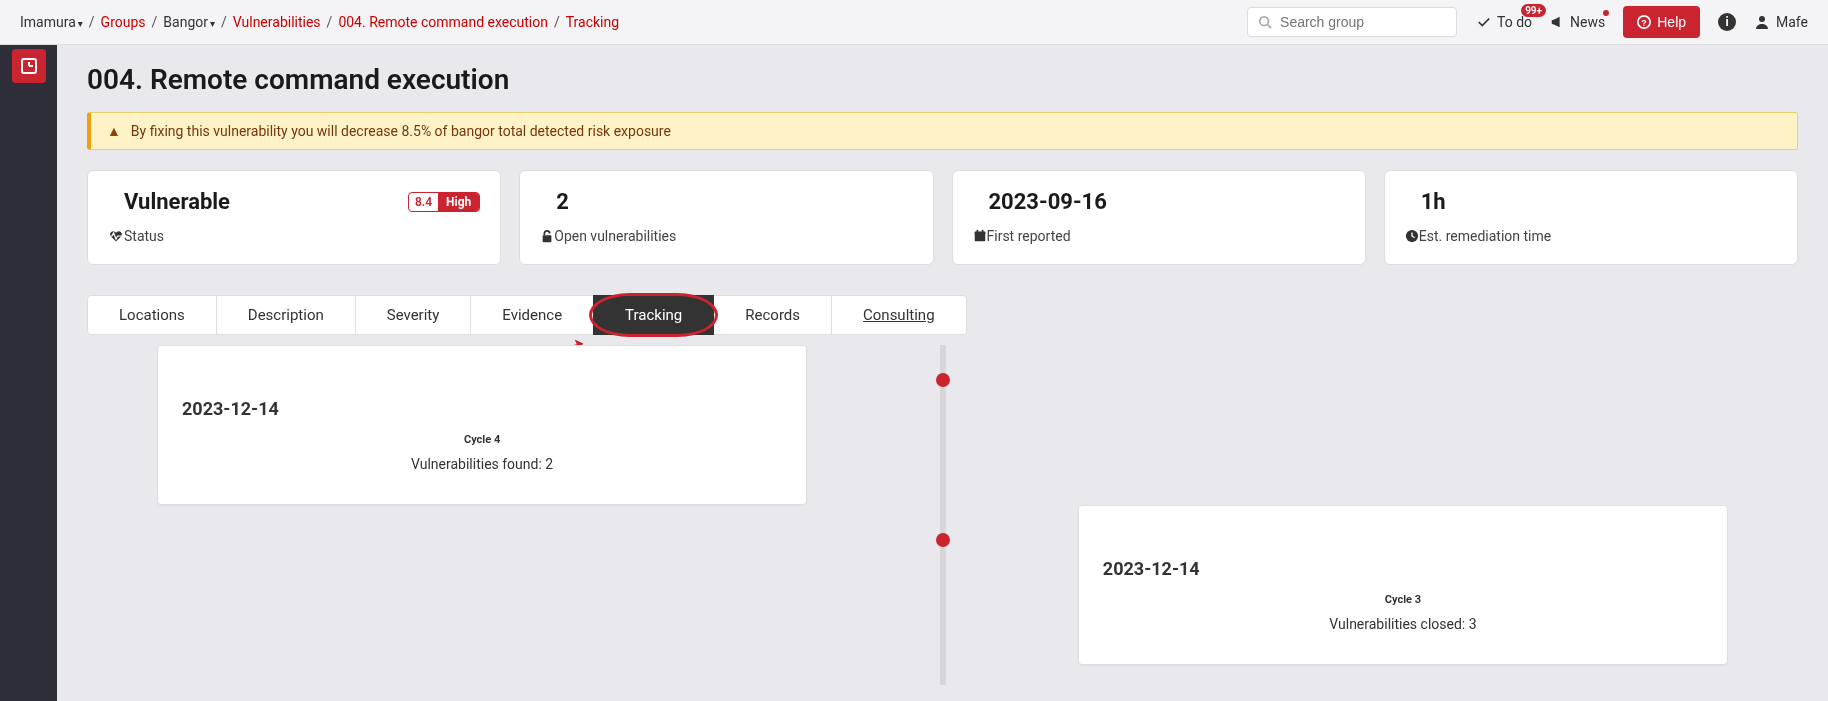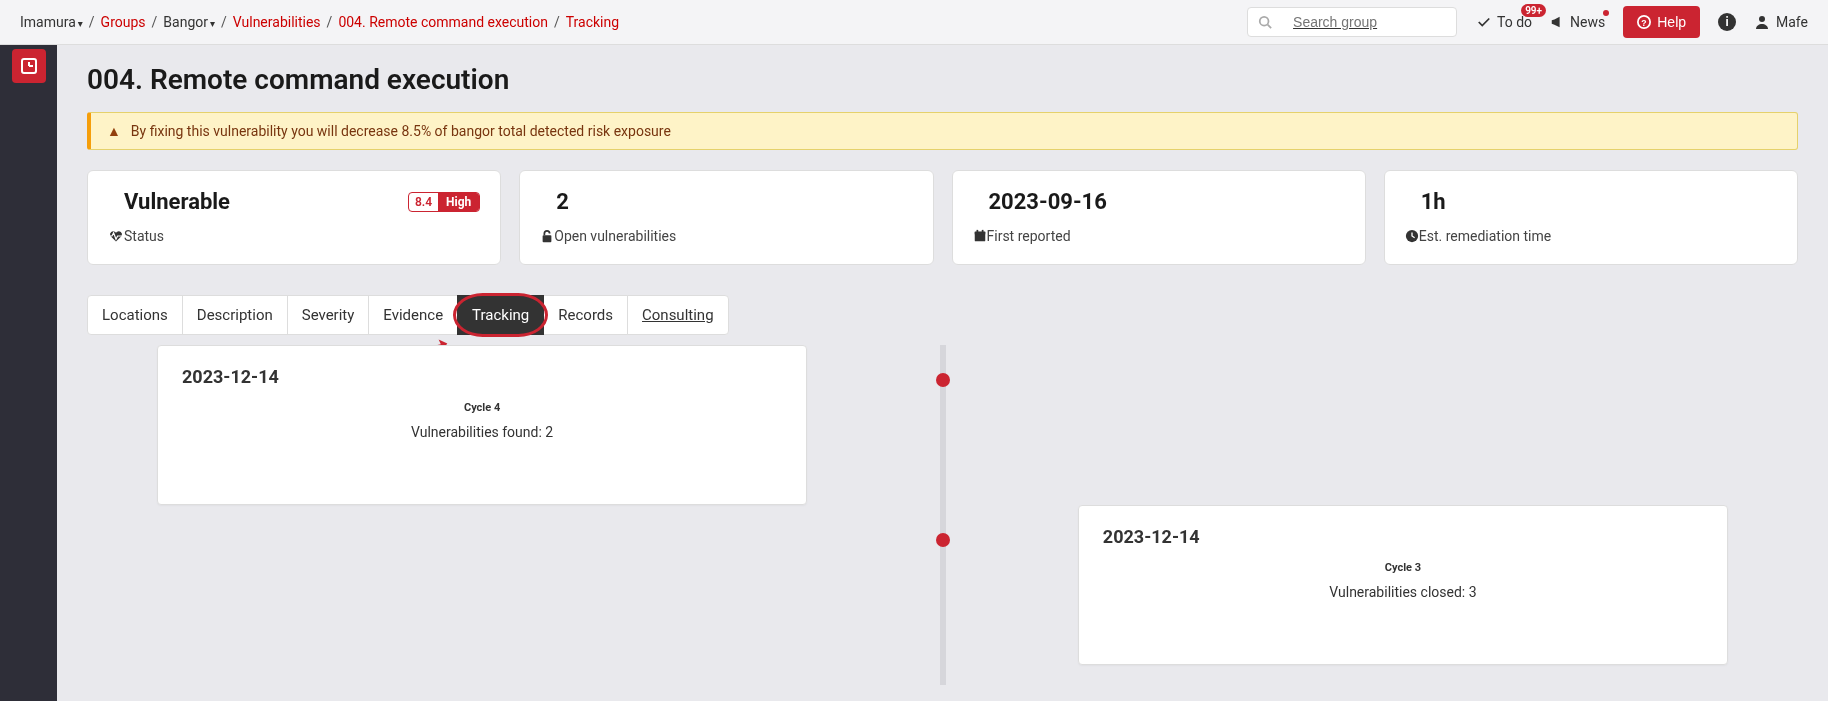--- a/index.html
+++ b/index.html
@@ -3,21 +3,21 @@
 <meta charset="utf-8">
 <style>
   * { box-sizing: border-box; margin: 0; padding: 0; }
   body { font-family: -apple-system, BlinkMacSystemFont, "Segoe UI", Roboto, sans-serif; background: #e9e9ed; color: #333; }
   .topbar { background: #f4f4f6; height: 45px; display: flex; align-items: center; padding-left: 20px; border-bottom: 1px solid #ddd; }
   .breadcrumb { display: flex; align-items: center; gap: 6px; font-size: 14px; flex: 1; }
   .breadcrumb .link { color: #cc0000; text-decoration: none; cursor: pointer; }
   .breadcrumb .sep { color: #555; }
   .breadcrumb .plain { color: #333; }
   .chev { font-size: 10px; color: #333; margin-left: 2px; }
-  .search-box { background: #fff; border: 1px solid #ddd; border-radius: 4px; height: 30px; width: 210px; display: flex; align-items: center; padding: 0 10px; gap: 21px; margin-right: 20px; text-decoration: underline; }
+  .search-box { background: #fff; border: 1px solid #ddd; border-radius: 4px; height: 30px; width: 210px; display: flex; align-items: center; padding: 0 10px; gap: 8px; margin-right: 20px; }
   .search-box input { border: none; outline: none; font-size: 14px; flex: 1; background: transparent; color: #333; }
   .search-box .icon { color: #aaa; }
   .top-actions { display: flex; align-items: center; gap: 18px; padding-right: 20px; }
   .top-link { display: flex; align-items: center; gap: 6px; font-size: 14px; color: #333; cursor: pointer; position: relative; }
   .badge99 { position: absolute; top: -10px; right: -14px; background: #cb2431; color: #fff; border-radius: 8px; font-size: 10px; padding: 1px 4px; font-weight: 600; }
   .red-dot { width: 6px; height: 6px; background: #cb2431; border-radius: 50%; position: absolute; top: -4px; right: -4px; }
   .help-btn { background: #cb2431; color: #fff; border: none; border-radius: 4px; height: 32px; padding: 0 14px; display: flex; align-items: center; gap: 6px; font-size: 14px; cursor: pointer; font-weight: 500; }
   .info-circle { width: 18px; height: 18px; border-radius: 50%; background: #333; color: #fff; display: flex; align-items: center; justify-content: center; font-size: 12px; font-weight: bold; cursor: pointer; }
   .user-link { display: flex; align-items: center; gap: 6px; font-size: 14px; color: #333; cursor: pointer; }
 
@@ -36,37 +36,37 @@
   .stat-card { flex: 1; background: #fff; border: 1px solid #ddd; border-radius: 6px; padding: 18px 20px 20px 20px; }
   .stat-card-top { display: flex; justify-content: space-between; align-items: center; margin-bottom: 14px; }
   .stat-value { font-size: 22px; font-weight: 700; color: #1a1a1a; margin-left: 16px; }
   .sev-badge { display: flex; align-items: center; border: 1px solid #cb2431; border-radius: 4px; overflow: hidden; font-size: 12px; }
   .sev-badge .num { padding: 2px 6px; color: #cb2431; font-weight: 600; }
   .sev-badge .lbl { padding: 2px 8px; background: #cb2431; color: #fff; font-weight: 700; }
   .stat-label { display: flex; align-items: center; font-size: 14px; color: #444; }
   .stat-label .icon { font-size: 14px; color: #333; }
 
   .tabs { display: flex; margin-bottom: 0; }
-  .tab { padding: 10px 14px; border: 1px solid #ddd; background: #fff; font-size: 15px; color: #333; cursor: pointer; margin-right: -1px; }
+  .tab { padding: 10px 31px; border: 1px solid #ddd; background: #fff; font-size: 15px; color: #333; cursor: pointer; margin-right: -1px; }
   .tab:first-child { border-top-left-radius: 4px; border-bottom-left-radius: 4px; }
   .tab:last-child { border-top-right-radius: 4px; border-bottom-right-radius: 4px; text-decoration: underline; }
   .tab.active { background: #333; color: #fff; border-color: #333; position: relative; }
   .tab-circle { position: absolute; inset: -3px -5px; border: 3px solid #cb2431; border-radius: 50%/80%; pointer-events: none; }
   .arrow-annotation { position: absolute; left: -32px; bottom: -28px; color: #cb2431; font-size: 28px; transform: rotate(30deg); pointer-events: none; }
 
   .timeline-wrap { position: relative; margin-top: 10px; }
   .timeline-line { position: absolute; left: 50%; top: 0; bottom: 0; width: 6px; background: #d6d6db; transform: translateX(-3px); }
   .tl-item { position: relative; width: 100%; display: flex; min-height: 160px; }
   .tl-item.left { justify-content: flex-start; }
   .tl-item.right { justify-content: flex-end; }
   .tl-dot { position: absolute; left: 50%; top: 28px; width: 14px; height: 14px; background: #cb2431; border-radius: 50%; transform: translateX(-7px); z-index: 2; }
   .tl-card { background: #fff; border: 1px solid #ddd; border-radius: 4px; padding: 20px 24px; width: 38%; box-shadow: 0 1px 2px rgba(0,0,0,0.04); }
   .tl-item.left .tl-card { margin-left: 70px; }
   .tl-item.right .tl-card { margin-right: 70px; }
-  .tl-date { font-size: 18px; font-weight: 700; margin-bottom: 14px; }
+  .tl-date { font-size: 18px; font-weight: 700; margin-bottom: 14px; margin-top: 32px; }
   .tl-cycle { text-align: center; font-weight: 700; font-size: 11px; margin-bottom: 10px; }
   .tl-detail { text-align: center; font-size: 14px; color: #333; }
 
   svg { display: block; }
 </style>
 </head>
 <body>
 
 <div class="topbar">
   <div class="breadcrumb">

